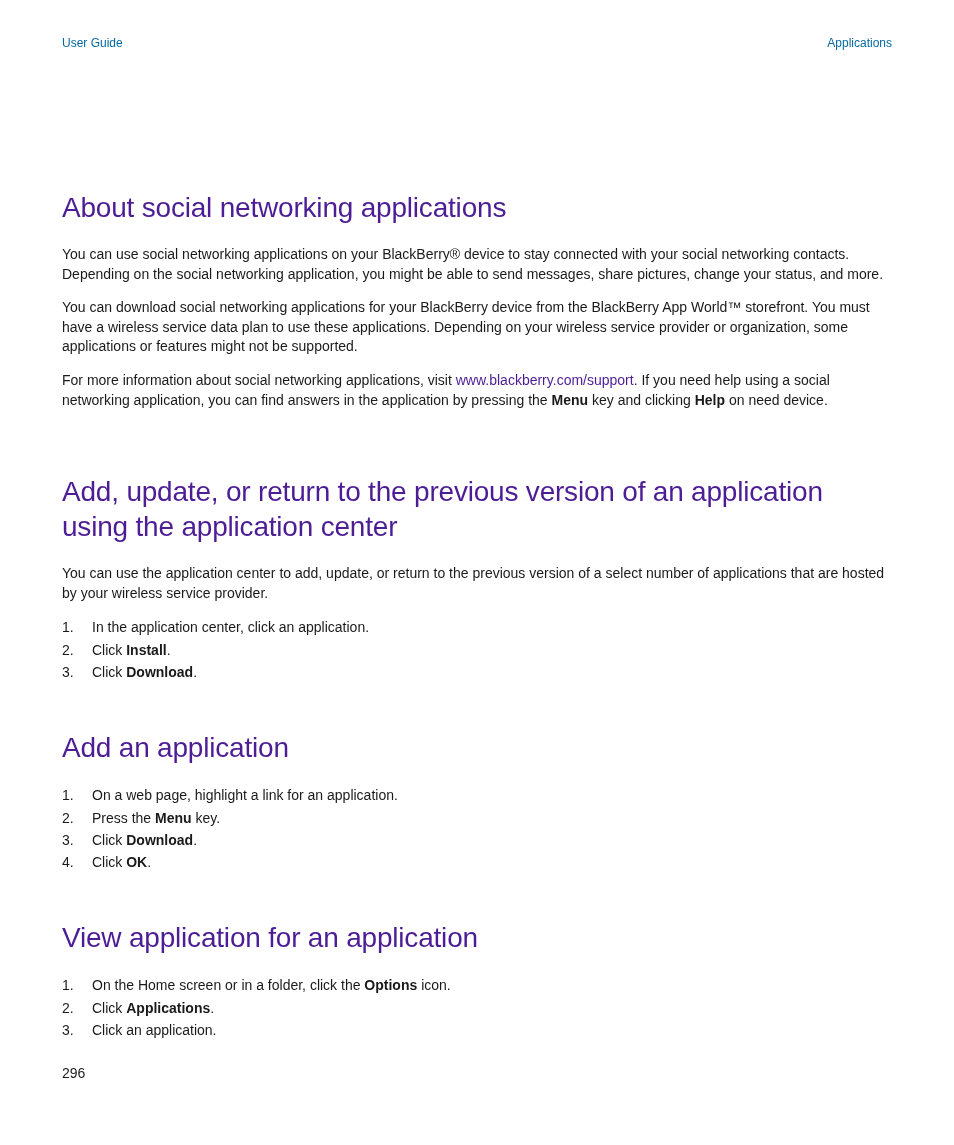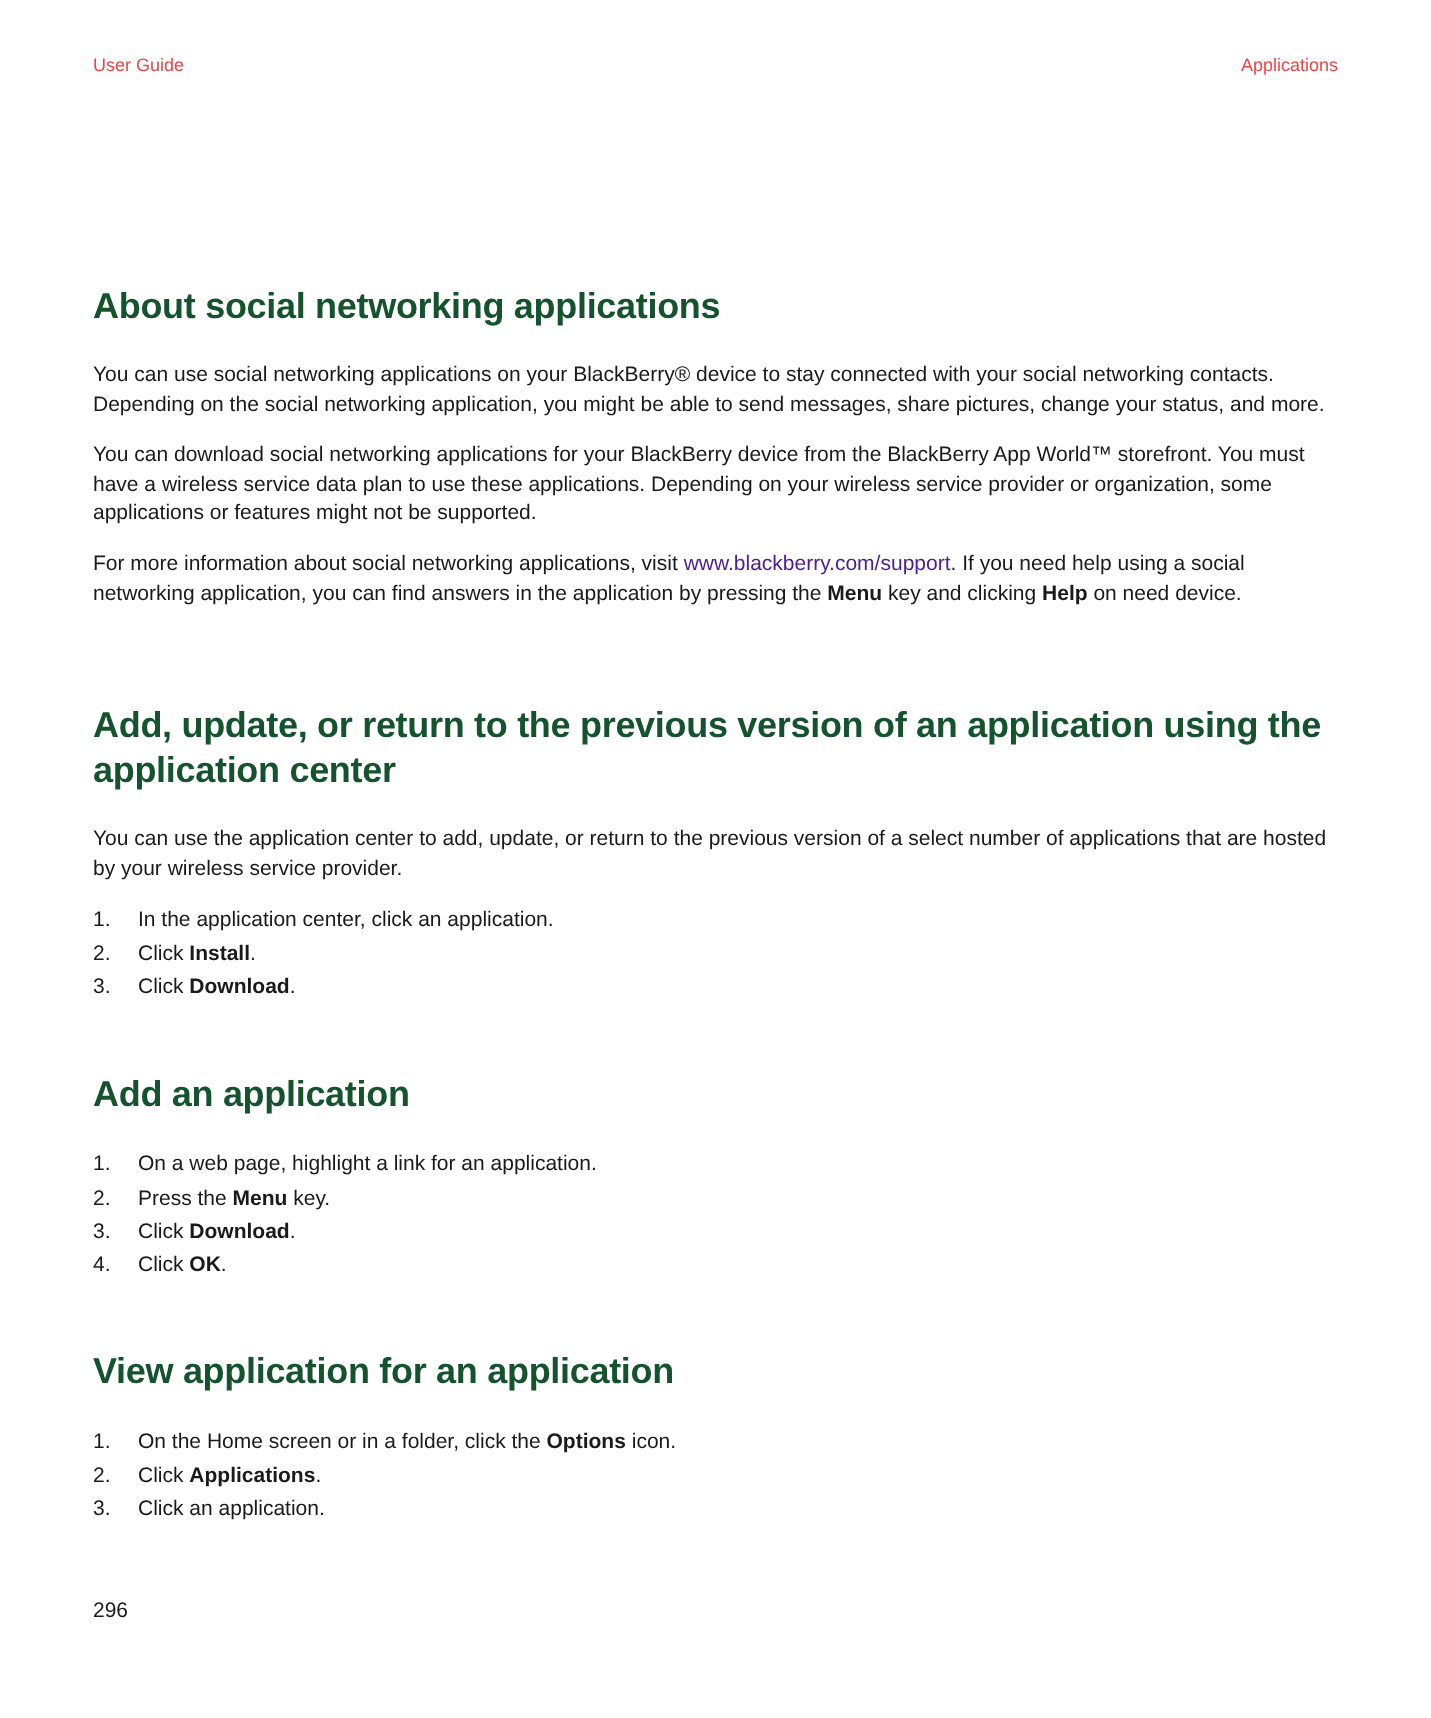--- a/index.html
+++ b/index.html
@@ -13,27 +13,27 @@
       color: #1a1a1a;
       width: 954px;
       height: 1145px;
       position: relative;
       padding: 36px 62px 36px 62px;
     }
     .header {
       display: flex;
       justify-content: space-between;
       font-size: 12px;
-      color: #ef4444;
+      color: #0369a1;
       margin-bottom: 140px;
     }
     h2 {
-      color: #14532d;
-      font-size: 24px;
-      font-weight: 700;
+      color: #4c1d95;
+      font-size: 28px;
+      font-weight: 400;
       margin-bottom: 20px;
       line-height: 1.25;
       letter-spacing: -0.2px;
     }
     .section {
       margin-bottom: 64px;
     }
     .section.tight {
       margin-bottom: 48px;
     }

